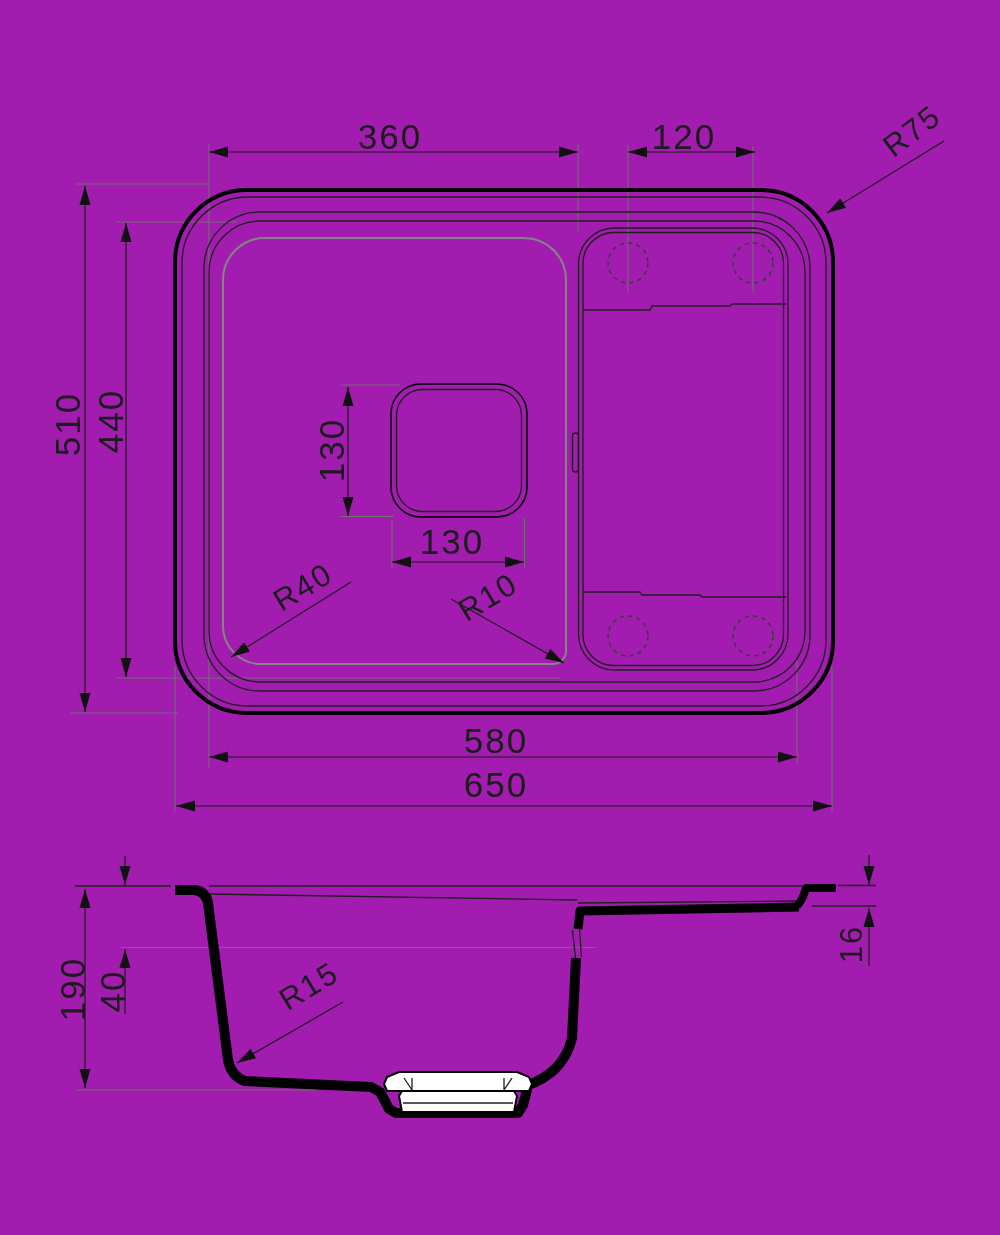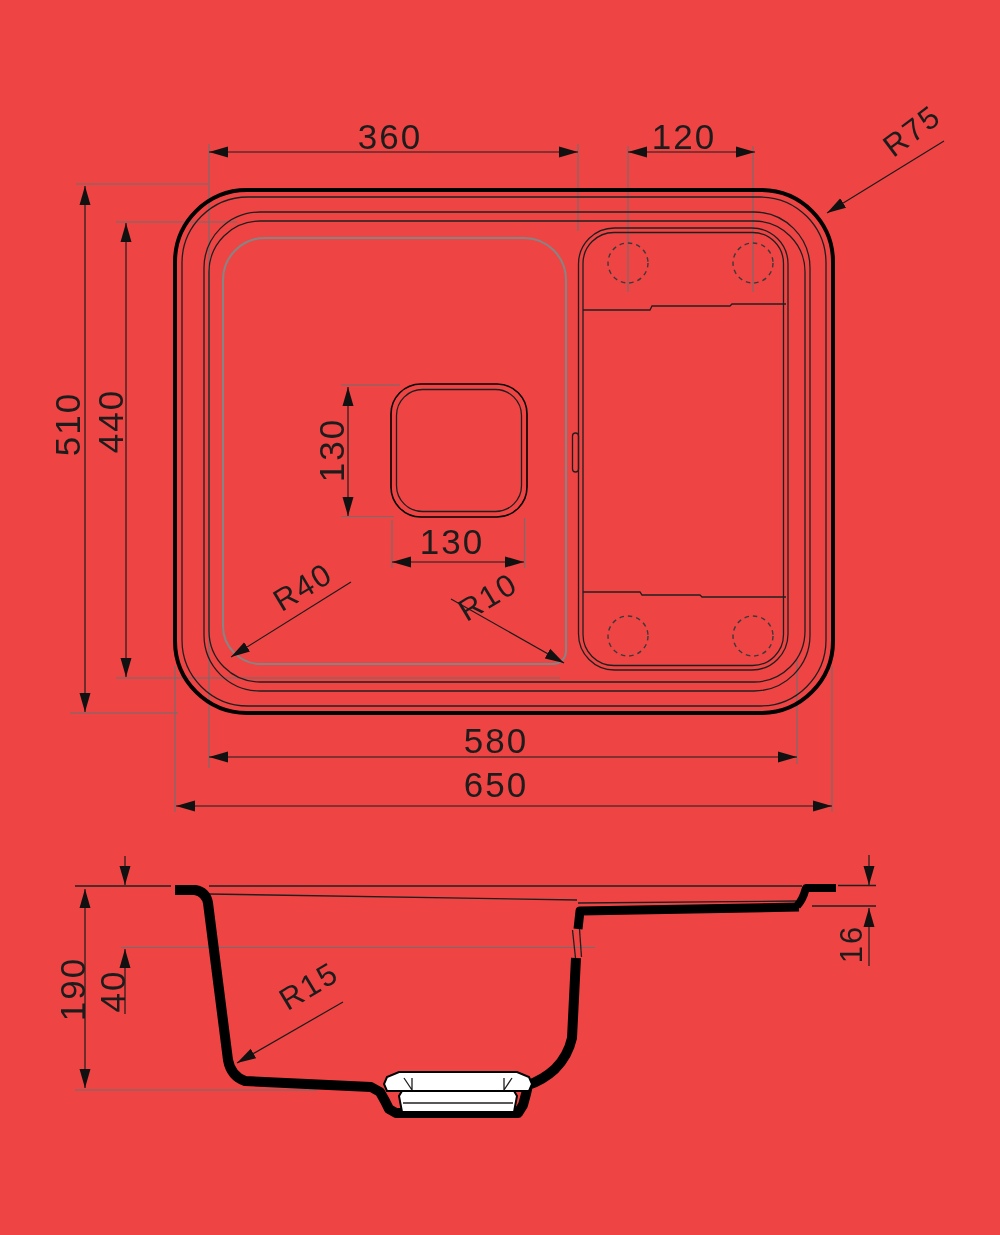--- a/index.html
+++ b/index.html
@@ -4,21 +4,21 @@
 <style>
   html, body {
     margin: 0;
     padding: 0;
     background: #ffffff;
   }
   .stage {
     position: relative;
     width: 1000px;
     height: 1235px;
-    background: #ef4444;
+    background: #a21caf;
     overflow: hidden;
   }
   svg { display: block; }
   text {
     font-family: "Liberation Sans", sans-serif;
     fill: #1c1c1c;
     letter-spacing: 2px;
   }
   .dim-text  { font-size: 35px; }
   .rad-text  { font-size: 31px; }

